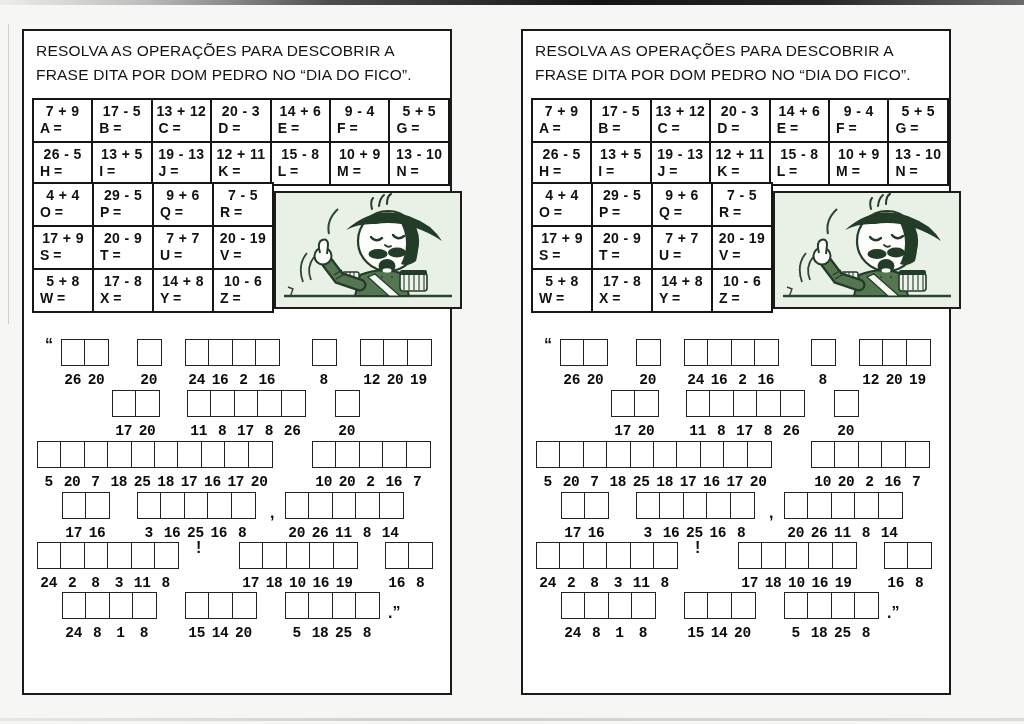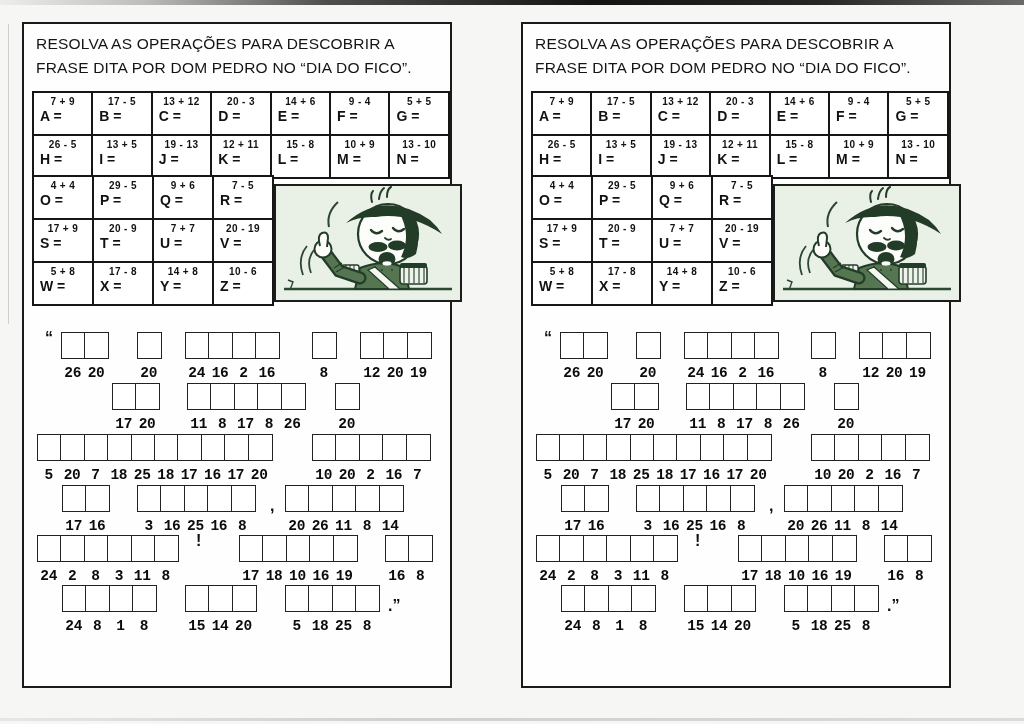--- a/index.html
+++ b/index.html
@@ -14,38 +14,38 @@
     background:linear-gradient(90deg,#ededeb 0%,#bdbdbd 14%,#4e4e4e 32%,#141414 58%,#262626 80%,#6a6a6a 100%);
   }
   .scan-strip-bottom{
     position:absolute;left:0;bottom:3px;width:1024px;height:3px;
     background:linear-gradient(90deg,#e3e3e1,#c9c9c7 40%,#d6d6d4);opacity:.85;
   }
   .scan-line-left{
     position:absolute;left:8px;top:24px;width:1px;height:300px;background:#cfcfcd;
   }
   .panel{
-    position:absolute;top:22px;width:430px;height:666px;
+    position:absolute;top:29px;width:430px;height:666px;
     background:#fefefe;border:2px solid #1a1a1a;box-sizing:border-box;
   }
   .panel-left{left:22px;}
   .panel-right{left:521px;}
   .title{
     position:absolute;left:12px;top:8px;right:8px;margin:0;
     font-size:15.5px;font-weight:500;line-height:24px;letter-spacing:.2px;color:#141414;
   }
   .ops{position:absolute;left:8px;}
   .ops-top{top:67px;}
   .ops-bottom{top:151px;}
   .ops-table{border-collapse:collapse;}
   .ops-table td{
     border:2px solid #161616;width:60px;height:43px;padding:0;
     vertical-align:top;box-sizing:border-box;background:#fff;
   }
-  .expr{font-weight:bold;font-size:10px;text-align:center;margin-top:3px;letter-spacing:.4px;white-space:nowrap;}
+  .expr{font-weight:bold;font-size:14px;text-align:center;margin-top:3px;letter-spacing:.4px;white-space:nowrap;}
   .letter{font-weight:bold;font-size:14px;margin-left:6px;margin-top:1px;}
   .figure{
     position:absolute;left:250px;top:160px;width:188px;height:118px;margin:0;
     border:2px solid #1c1c1c;box-sizing:border-box;background:#e9f0e6;overflow:hidden;
   }
   .figure svg{display:block;width:100%;height:100%;}
   .answers{position:absolute;left:0;top:0;width:100%;height:100%;}
   .answer-row{position:absolute;left:0;width:100%;height:50px;}
   .box-group{position:absolute;top:0;font-family:Liberation Mono, monospace;}
   .boxes{display:flex;}

